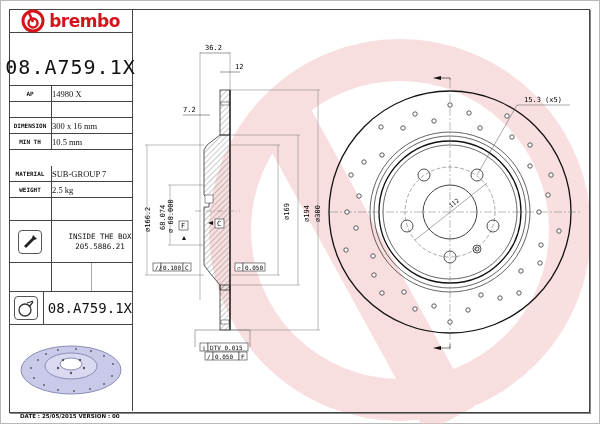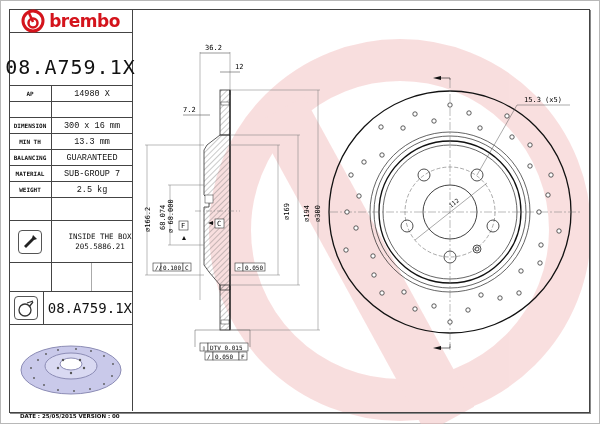--- a/index.html
+++ b/index.html
@@ -6,21 +6,21 @@
   body{width:600px;height:424px;position:relative;overflow:hidden;font-family:"DejaVu Sans Mono","Liberation Mono",monospace;color:#111;}
   .outer{position:absolute;left:0;top:0;width:598px;height:422px;border:1px solid #b8b8b8;background:#fff;}
   .frame{position:absolute;left:9px;top:9px;width:579px;height:402px;border:1px solid #444;box-shadow:1px 1px 0 #888;}
   .sidebar{position:absolute;left:9px;top:9px;width:123px;height:402px;border-right:1px solid #444;}
   .cell{position:absolute;left:0;width:123px;border-bottom:1px solid #444;box-sizing:border-box;}
   .logo{top:0;height:24px;display:flex;align-items:center;justify-content:center;}
   .logo-text{font-family:"DejaVu Sans",sans-serif;font-weight:bold;font-size:17px;color:#d4141c;letter-spacing:-0.5px;margin-left:4px;}
   .partno{top:40px;height:37px;display:flex;align-items:center;justify-content:center;font-size:20px;letter-spacing:1px;}
   .row{height:16px;display:flex;font-size:7px;align-items:center;}
   .row .k{width:42px;border-right:1px solid #444;height:100%;display:flex;align-items:center;justify-content:center;font-size:6px;font-weight:bold;}
-  .row .v{flex:1;text-align:center;font-family:Liberation Mono, monospace;font-size:8.5px;}
+  .row .v{flex:1;text-align:left;font-family:Liberation Serif, serif;font-size:8.5px;}
   .box{top:212px;height:42px;display:flex;gap:16px;}
   .box .ic{width:42px;border-right:1px solid #444;display:flex;align-items:center;justify-content:center;}
   .box .tx{flex:1;display:flex;flex-direction:column;align-items:center;justify-content:center;font-size:7.5px;line-height:10px;}
   .bottompn{top:283px;height:33px;display:flex;}
   .bottompn .ic{width:42px;border-right:1px solid #444;display:flex;align-items:center;justify-content:center;}
   .bottompn .tx{flex:1;display:flex;align-items:center;font-size:14px;padding-left:4px;}
   .iconbox{width:22px;height:22px;border:1px solid #555;border-radius:4px;display:flex;align-items:center;justify-content:center;}
   .date{position:absolute;left:20px;top:413px;font-size:5.5px;font-weight:bold;font-family:"DejaVu Sans",sans-serif;}
   svg text{font-family:"DejaVu Sans Mono","Liberation Mono",monospace;}
 </style>
@@ -56,25 +56,21 @@
   <div class="cell row" style="top:93px">
       <span class="k"></span>
       <span class="v"></span>
     </div>
   <div class="cell row" style="top:109px">
       <span class="k">DIMENSION</span>
       <span class="v">300 x 16 mm</span>
     </div>
   <div class="cell row" style="top:125px">
       <span class="k">MIN TH</span>
-      <span class="v">13.3 mm</span>
-    </div>
-  <div class="cell row" style="top:141px">
-      <span class="k">BALANCING</span>
-      <span class="v">GUARANTEED</span>
+      <span class="v">10.5 mm</span>
     </div>
   <div class="cell row" style="top:157px">
       <span class="k">MATERIAL</span>
       <span class="v">SUB-GROUP 7</span>
     </div>
   <div class="cell row" style="top:173px">
       <span class="k">WEIGHT</span>
       <span class="v">2.5 kg</span>
     </div>
   <div class="cell row" style="top:189px;height:23px">

